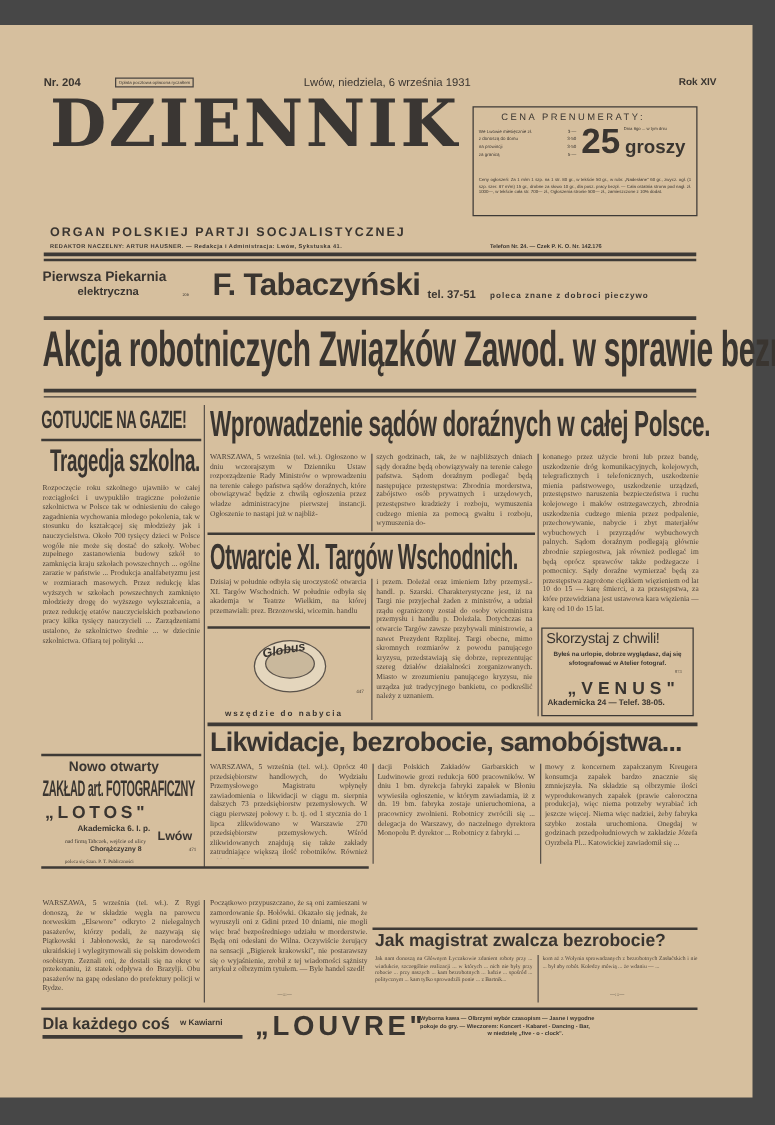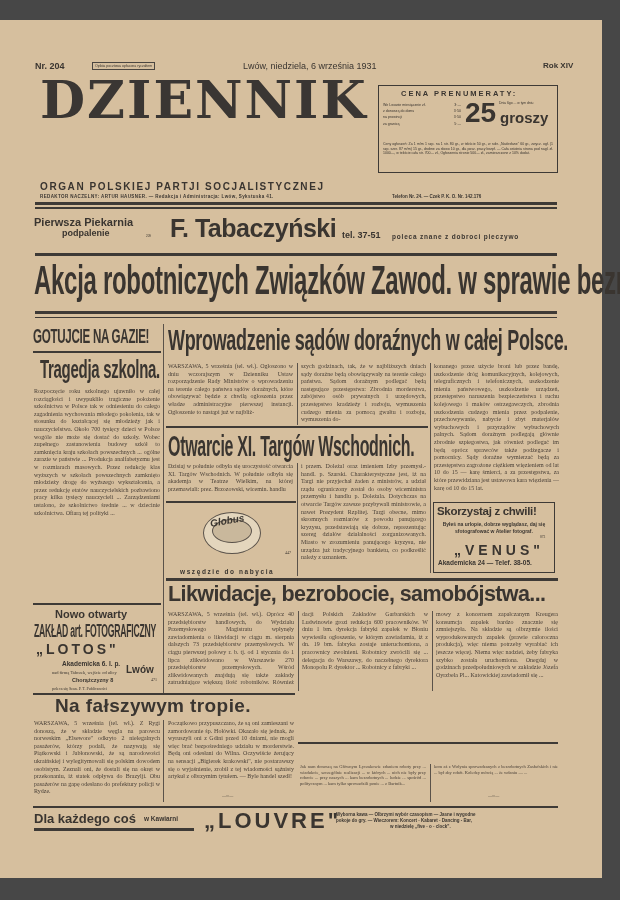--- a/index.html
+++ b/index.html
@@ -20,21 +20,21 @@
 
   <div class="abs sans" style="left:35px;top:41px;font-size:9px;font-weight:bold;">Nr. 204</div>
   <div class="abs sans" style="left:92px;top:42px;font-size:3.5px;border:1px solid #4a4540;padding:1px 2px;">Opłata pocztowa opłacona ryczałtem</div>
   <div class="abs sans" style="left:243px;top:41px;font-size:9px;">Lwów, niedziela, 6 września 1931</div>
   <div class="abs sans" style="left:543px;top:41px;font-size:8px;font-weight:bold;">Rok XIV</div>
 
   <div class="abs" style="left:40px;top:55px;font-size:52px;font-weight:bold;letter-spacing:2px;line-height:50px;color:#3a3633;font-family:'DejaVu Serif',serif;">DZIENNIK</div>
   <div class="abs sans" style="left:40px;top:161px;font-size:10px;font-weight:bold;letter-spacing:1.6px;">ORGAN POLSKIEJ PARTJI SOCJALISTYCZNEJ</div>
 
   <div class="box" style="left:378px;top:65px;width:178px;height:86px;">
-    <div class="abs sans" style="left:22px;top:3px;font-size:7.5px;font-weight:bold;letter-spacing:2px;">CENA PRENUMERATY:</div>
+    <div class="abs sans" style="left:22px;top:3px;font-size:7.5px;font-weight:normal;letter-spacing:2px;">CENA PRENUMERATY:</div>
     <div class="abs sans" style="left:4px;top:16px;font-size:3.6px;line-height:6.2px;width:78px;">
       <div style="display:flex;justify-content:space-between;">
           <span>We Lwowie miesięcznie zł.</span>
           <span>3·—</span>
         </div>
       <div style="display:flex;justify-content:space-between;">
           <span>z donoszą do domu</span>
           <span>3·50</span>
         </div>
       <div style="display:flex;justify-content:space-between;">
@@ -52,21 +52,21 @@
     <div class="abs sans" style="left:4px;top:56px;font-size:3.5px;line-height:4.6px;width:170px;text-align:justify;">Ceny ogłoszeń: Za 1 m/m 1 szp. na 1 str. 80 gr., w tekście 50 gr., w rubr. „Nadesłane" 60 gr., zwycz. ogł. (1 szp. szer. 87 m/m) 15 gr., drobne za słowo 10 gr., dla posz. pracy bezpł. — Cała ostatnia strona pod nagł. zł. 1000—, w tekście cała str. 700— zł., Ogłoszenia stronie 500— zł., zamieszczone z 10% dodat.</div>
   </div>
 
   <div class="abs sans" style="left:40px;top:174px;font-size:4.5px;letter-spacing:0.4px;font-weight:bold;">REDAKTOR NACZELNY: ARTUR HAUSNER. — Redakcja i Administracja: Lwów, Sykstuska 41.</div>
   <div class="abs sans" style="left:392px;top:174px;font-size:4.5px;font-weight:bold;">Telefon Nr. 24. — Czek P. K. O. Nr. 142.176</div>
 
   <div class="rule" style="left:35px;top:182px;width:522px;height:3px;"></div>
   <div class="rule" style="left:35px;top:187px;width:522px;height:1.5px;"></div>
 
   <div class="abs sans" style="left:34px;top:196px;font-size:11px;font-weight:bold;line-height:12px;">Pierwsza Piekarnia</div>
-  <div class="abs sans" style="left:62px;top:208px;font-size:9px;font-weight:bold;">podpalenie</div>
+  <div class="abs sans" style="left:62px;top:208px;font-size:9px;font-weight:bold;">elektryczna</div>
   <div class="abs sans" style="left:146px;top:214px;font-size:3px;">209</div>
   <div class="abs sans" style="left:170px;top:194px;font-size:25px;font-weight:bold;letter-spacing:-0.5px;">F. Tabaczyński</div>
   <div class="abs sans" style="left:342px;top:210px;font-size:9px;font-weight:bold;">tel. 37-51</div>
   <div class="abs sans" style="left:392px;top:213px;font-size:6.5px;font-weight:bold;letter-spacing:0.8px;">poleca znane z dobroci pieczywo</div>
 
   <div class="rule" style="left:35px;top:233px;width:522px;height:3px;"></div>
 
   <div class="abs cond" style="left:34px;top:237px;font-size:40px;line-height:46px;transform:scaleX(0.6);">Akcja robotniczych Związków Zawod. w sprawie bezrobocia.</div>
 
   <div class="rule" style="left:35px;top:291px;width:522px;height:3px;"></div>
@@ -108,46 +108,46 @@
   <div class="rule" style="left:166px;top:481px;width:130px;height:2px;"></div>
 
   <div class="abs" style="left:203px;top:492px;width:56px;height:40px;border-radius:50%;background:#e4d6bd;border:1.5px solid #5a524a;">
     <div class="abs" style="left:8px;top:6px;width:38px;height:22px;border-radius:50%;background:#c9b89c;border:1px solid #5a524a;"></div>
     <div class="abs sans" style="left:6px;top:2px;font-size:10px;font-weight:bold;font-style:italic;transform:rotate(-10deg);">Globus</div>
   </div>
   <div class="abs" style="left:285px;top:530px;font-size:4px;">447</div>
   <div class="abs sans" style="left:180px;top:548px;font-size:6.5px;font-weight:bold;letter-spacing:1.6px;">wszędzie do nabycia</div>
 
   <div class="box" style="left:433px;top:482px;width:120px;height:69px;">
-    <div class="abs sans" style="left:3px;top:2px;font-size:11.5px;font-weight:bold;letter-spacing:-0.3px;">Skorzystaj z chwili!</div>
+    <div class="abs sans" style="left:3px;top:2px;font-size:11.5px;font-weight:normal;letter-spacing:-0.3px;">Skorzystaj z chwili!</div>
     <div class="abs sans" style="left:4px;top:18px;width:112px;font-size:5px;font-weight:bold;line-height:7px;text-align:center;">Byłeś na urlopie, dobrze wyglądasz, daj się sfotografować w Atelier fotograf.</div>
     <div class="abs" style="left:106px;top:32px;font-size:3.5px;">873</div>
     <div class="abs sans" style="left:20px;top:39px;font-size:14px;font-weight:bold;letter-spacing:4px;">„VENUS"</div>
     <div class="abs sans" style="left:4px;top:56px;font-size:6.5px;font-weight:bold;">Akademicka 24 — Telef. 38-05.</div>
   </div>
 
   <div class="rule" style="left:166px;top:558px;width:392px;height:3px;"></div>
 
   <div class="abs sans" style="left:168px;top:562px;font-size:21.5px;font-weight:bold;letter-spacing:-0.6px;white-space:nowrap;">Likwidacje, bezrobocie, samobójstwa...</div>
   <div class="abs body-text" style="left:168px;top:591px;width:126px;height:76px;">WARSZAWA, 5 września (tel. wł.). Oprócz 40 przedsiębiorstw handlowych, do Wydziału Przemysłowego Magistratu wpłynęły zawiadomienia o likwidacji w ciągu m. sierpnia dalszych 73 przedsiębiorstw przemysłowych. W ciągu pierwszej połowy r. b. tj. od 1 stycznia do 1 lipca zlikwidowano w Warszawie 270 przedsiębiorstw przemysłowych. Wśród zlikwidowanych znajdują się także zakłady zatrudniające większą ilość robotników. Również zakłady odlewni Wilno ...</div>
   <div class="vline" style="left:298px;top:591px;height:80px;"></div>
   <div class="abs body-text" style="left:302px;top:591px;width:126px;height:76px;">dacji Polskich Zakładów Garbarskich w Ludwinowie grozi redukcja 600 pracowników. W dniu 1 bm. dyrekcja fabryki zapałek w Błoniu wywiesiła ogłoszenie, w którym zawiadamia, iż z dn. 19 bm. fabryka zostaje unieruchomiona, a pracownicy zwolnieni. Robotnicy zwrócili się ... delegacja do Warszawy, do naczelnego dyrektora Monopolu P. dyrektor ... Robotnicy z fabryki ...</div>
   <div class="vline" style="left:432px;top:591px;height:80px;"></div>
   <div class="abs body-text" style="left:436px;top:591px;width:122px;height:120px;">mowy z koncernem zapałczanym Kreugera konsumcja zapałek bardzo znacznie się zmniejszyła. Na składzie są olbrzymie ilości wyprodukowanych zapałek (prawie całoroczna produkcja), więc niema potrzeby wyrabiać ich jeszcze więcej. Niema więc nadziei, żeby fabryka szybko została uruchomiona. Onegdaj w godzinach przedpołudniowych w zakładzie Józefa Oyrzbela Pl... Katowickiej zawiadomił się ...</div>
 
   <div class="rule" style="left:33px;top:673px;width:262px;height:2px;"></div>
 
-  <div class="abs sans" style="left:55px;top:675px;font-size:19px;font-weight:bold;letter-spacing:0.4px;white-space:nowrap;">Na fałszywym tropie.</div>
   <div class="abs body-text" style="left:34px;top:700px;width:126px;height:80px;">WARSZAWA, 5 września (tel. wł.). Z Rygi donoszą, że w składzie węgla na parowcu norweskim „Elsewore" odkryto 2 nielegalnych pasażerów, którzy podali, że nazywają się Piątkowski i Jabłonowski, że są narodowości ukraińskiej i wylegitymowali się polskim dowodem osobistym. Zeznali oni, że dostali się na okręt w przekonaniu, iż statek odpływa do Brazylji. Obu pasażerów na gapę odesłano do prefektury policji w Rydze.</div>
   <div class="vline" style="left:163px;top:700px;height:82px;"></div>
   <div class="abs body-text" style="left:168px;top:700px;width:126px;height:72px;">Początkowo przypuszczano, że są oni zamieszani w zamordowanie śp. Hołówki. Okazało się jednak, że wyruszyli oni z Gdini przed 10 dniami, nie mogli więc brać bezpośredniego udziału w morderstwie. Będą oni odesłani do Wilna. Oczywiście żerujący na sensacji „Bigierek krakowski", nie postarawszy się o wyjaśnienie, zrobił z tej wiadomości sążnisty artykuł z olbrzymim tytułem. — Byle handel szedł!</div>
   <div class="abs" style="left:222px;top:773px;font-size:4px;">—:::—</div>
 
   <div class="rule" style="left:298px;top:722px;width:260px;height:2px;"></div>
 
+  <div class="abs sans" style="left:300px;top:724px;font-size:14px;font-weight:bold;white-space:nowrap;">Jak magistrat zwalcza bezrobocie?</div>
   <div class="abs body-text" style="left:300px;top:744px;width:126px;height:36px;font-size:4.5px;line-height:5.5px;">Jak nam donoszą na Głównym Łyczakowie zdaniem roboty przy ... wiadukcie, szczególnie realizacji ... w których ... nich nie były przy robocie ... przy naszych ... kam bezrobotnych ... ludzie ... spośród ... politycznym ... kam tylko sprowadzili ponie ... z Bartnik...</div>
   <div class="vline" style="left:430px;top:744px;height:38px;"></div>
   <div class="abs body-text" style="left:434px;top:744px;width:124px;height:30px;font-size:4.5px;line-height:5.5px;">kom aż z Wołynia sprowadzanych z bezrobotnych Zasłaćskich i nie ... był aby robót. Koledzy mówią ... że wdaniu — ...</div>
   <div class="abs" style="left:488px;top:773px;font-size:4px;">—:::—</div>
 
   <div class="rule" style="left:33px;top:786px;width:525px;height:2px;"></div>
 
   <div class="abs sans" style="left:34px;top:791px;font-size:13px;font-weight:bold;">Dla każdego coś</div>
   <div class="abs sans" style="left:144px;top:795px;font-size:6.5px;font-weight:bold;">w Kawiarni</div>
   <div class="rule" style="left:34px;top:808px;width:160px;height:3px;"></div>

